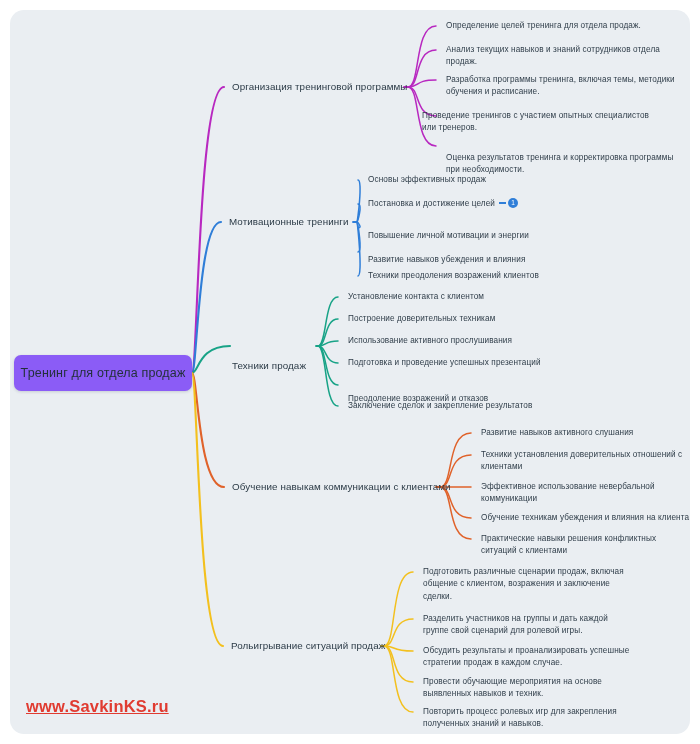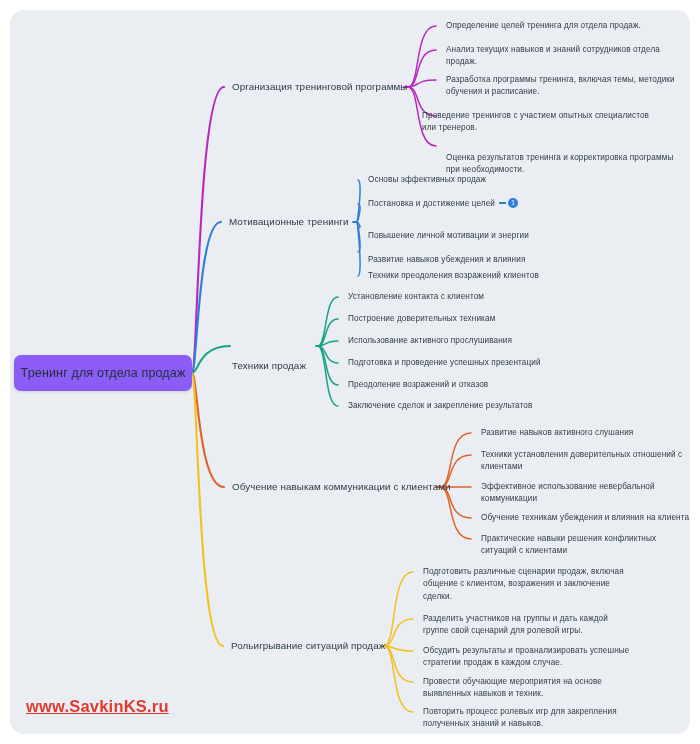--- a/index.html
+++ b/index.html
@@ -94,21 +94,21 @@
     <div class="node leaf" style="left: 368px; top: 174px; width: 230px;"><span>Основы эффективных продаж</span></div>
     <div class="node leaf" style="left: 368px; top: 198px; width: 230px;"><span>Постановка и достижение целей</span><span class="badge-dash"></span><span class="badge">1</span></div>
     <div class="node leaf" style="left: 368px; top: 222px; width: 230px; margin-top: 32px;"><span>Развитие навыков убеждения и влияния</span></div>
     <div class="node leaf" style="left: 368px; top: 230px; width: 230px;"><span>Повышение личной мотивации и энергии</span></div>
     <div class="node leaf" style="left: 368px; top: 270px; width: 230px;"><span>Техники преодоления возражений клиентов</span></div>
     <div class="node branch-label" style="left: 232px; top: 339px; margin-top: 20px;">Техники продаж</div>
     <div class="node leaf" style="left: 348px; top: 291px; width: 250px;"><span>Установление контакта с клиентом</span></div>
     <div class="node leaf" style="left: 348px; top: 313px; width: 250px;"><span>Построение доверительных техникам</span></div>
     <div class="node leaf" style="left: 348px; top: 335px; width: 250px;"><span>Использование активного прослушивания</span></div>
     <div class="node leaf" style="left: 348px; top: 357px; width: 250px;"><span>Подготовка и проведение успешных презентаций</span></div>
-    <div class="node leaf" style="left: 348px; top: 379px; width: 250px;"><span>Преодоление возражений и отказов</span></div>
+    <div class="node leaf" style="left: 348px; top: 393px; width: 250px;"><span>Преодоление возражений и отказов</span></div>
     <div class="node leaf" style="left: 348px; top: 400px; width: 250px;"><span>Заключение сделок и закрепление результатов</span></div>
     <div class="node branch-label" style="left: 232px; top: 480px;">Обучение навыкам коммуникации с клиентами</div>
     <div class="node leaf" style="left: 481px; top: 427px; width: 206px;"><span>Развитие навыков активного слушания</span></div>
     <div class="node leaf wrap" style="left: 481px; top: 449px; width: 206px;"><span>Техники установления доверительных отношений с клиентами</span></div>
     <div class="node leaf wrap" style="left: 481px; top: 481px; width: 206px;"><span>Эффективное использование невербальной коммуникации</span></div>
     <div class="node leaf" style="left: 481px; top: 512px; width: 206px;"><span>Обучение техникам убеждения и влияния на клиента</span></div>
     <div class="node leaf wrap" style="left: 481px; top: 533px; width: 206px;"><span>Практические навыки решения конфликтных ситуаций с клиентами</span></div>
     <div class="node branch-label" style="left: 231px; top: 639px;">Рольигрывание ситуаций продаж</div>
     <div class="node leaf wrap" style="left: 423px; top: 566px; width: 212px;"><span>Подготовить различные сценарии продаж, включая общение с клиентом, возражения и заключение сделки.</span></div>
     <div class="node leaf wrap" style="left: 423px; top: 613px; width: 212px;"><span>Разделить участников на группы и дать каждой группе свой сценарий для ролевой игры.</span></div>

